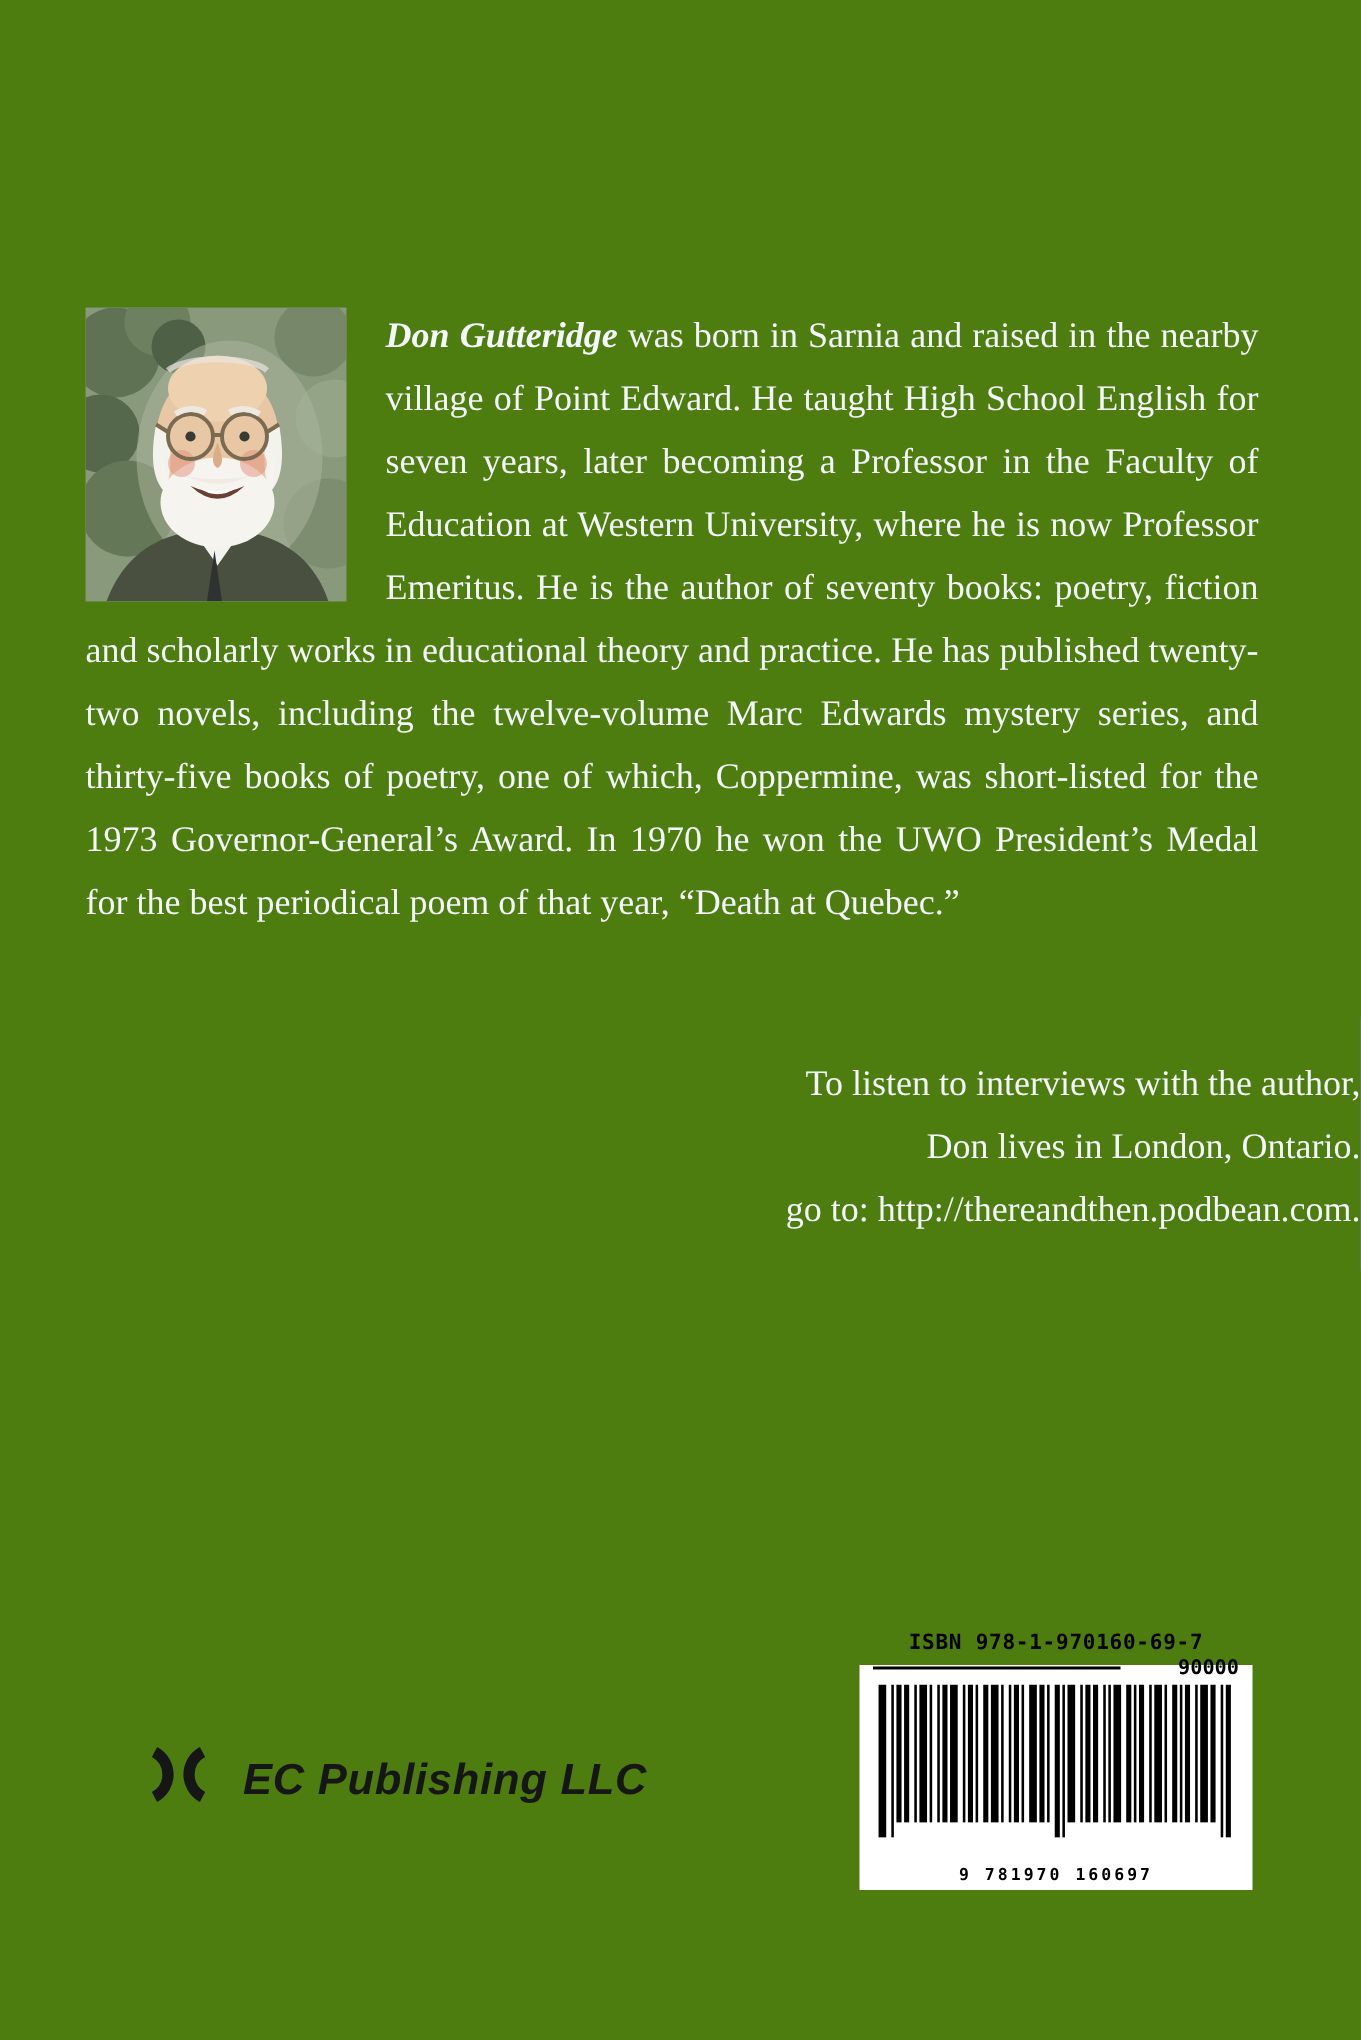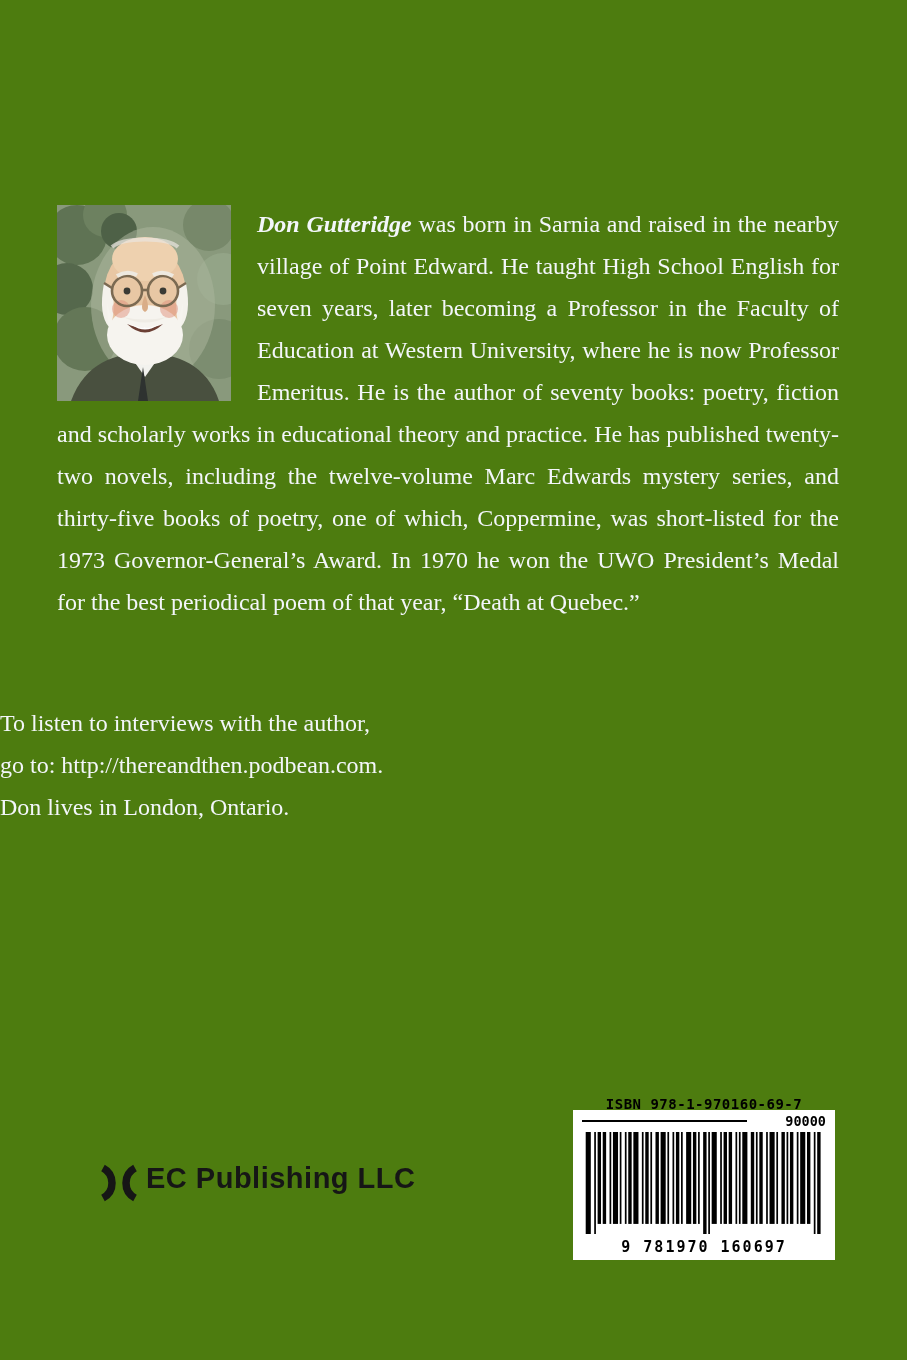--- a/index.html
+++ b/index.html
@@ -4,35 +4,35 @@
 <style>
   html,body{margin:0;padding:0;background:#6e7e9b;}
   .page{position:relative;width:907px;height:1360px;margin:0 auto;background:#8ba0c2;overflow:hidden;font-family:"Liberation Serif",serif;}
 
   .bio{position:absolute;left:57px;top:203px;width:782px;color:#f3f6fa;}
   .photo{float:left;width:174px;height:196px;margin:2px 26px 10px 0;overflow:hidden;background:#7d8f72;}
   .photo svg{display:block;}
   .bio-text{margin:0;font-size:24px;line-height:42px;text-align:justify;}
   .author-name{font-weight:bold;font-style:italic;}
 
-  .center-block{position:absolute;left:0;top:702px;width:100%;text-align:left;color:#f3f6fa;font-size:24px;line-height:42px;}
+  .center-block{position:absolute;left:0;top:702px;width:100%;text-align:right;color:#f3f6fa;font-size:24px;line-height:42px;}
   .center-block p{margin:0;}
 
-  .publisher{position:absolute;left:95px;top:1162px;display:flex;align-items:flex-start;gap:3px;color:#161616;}
+  .publisher{position:absolute;left:95px;top:1162px;display:flex;align-items:flex-end;gap:19px;color:#161616;font-style:italic;}
   .logo-mark svg{display:block;}
   .publisher-name{font-family:"Liberation Sans",sans-serif;font-weight:bold;font-size:29px;letter-spacing:0.5px;}
 
   .barcode-box{position:absolute;left:573px;top:1110px;width:262px;height:150px;background:#ffffff;padding:6px 9px 4px;display:flex;flex-direction:column;box-sizing:border-box;justify-content:flex-end;}
   .isbn-line{font-family:"DejaVu Sans Mono",monospace;font-weight:bold;font-size:14px;text-align:center;letter-spacing:0.5px;color:#000;white-space:nowrap;}
   .price-row{display:flex;align-items:center;margin-top:2px;height:15px;}
   .price-rule{flex:1;height:2px;background:#000;}
   .price-code{font-family:"DejaVu Sans Mono",monospace;font-weight:bold;font-size:13.5px;padding-left:6px;color:#000;margin-left:32px;}
   .bars{flex:1;margin:3px 2px 0;}
   .bars svg{width:100%;height:100%;display:block;}
-  .digits{font-family:"DejaVu Sans Mono",monospace;font-weight:bold;font-size:15px;text-align:center;letter-spacing:2px;color:#000;margin-top:4px;white-space:nowrap;}
+  .digits{font-family:"DejaVu Sans Mono",monospace;font-weight:bold;font-size:11px;text-align:center;letter-spacing:2px;color:#000;margin-top:18px;white-space:nowrap;}
 </style>
 </head>
 <body>
 
 <div class="page" style="background: #4d7c0f;">
 
   <section class="bio">
     <div class="photo">
       <svg viewBox="0 0 174 196" width="174" height="196" xmlns="http://www.w3.org/2000/svg">
         <rect width="174" height="196" fill="#89997c"></rect>
@@ -70,22 +70,22 @@
         <circle cx="106" cy="86" r="3.4" fill="#3a3a34"></circle>
         <path d="M60 71 Q70 65 80 70" stroke="#eee9e0" stroke-width="4" fill="none"></path>
         <path d="M96 70 Q106 65 116 71" stroke="#eee9e0" stroke-width="4" fill="none"></path>
       </svg>
     </div>
     <p class="bio-text"><span class="author-name">Don Gutteridge</span><span> was born in Sarnia and raised in the nearby village of Point Edward. He taught High School English for seven years, later becoming a Professor in the Faculty of Education at Western University, where he is now Professor Emeritus. He is the author of seventy books: poetry, fiction and scholarly works in educational theory and practice. He has published twenty-two novels, including the twelve-volume Marc Edwards mystery series, and thirty-five books of poetry, one of which, Coppermine, was short-listed for the 1973 Governor-General’s Award. In 1970 he won the UWO President’s Medal for the best periodical poem of that year, “Death at Quebec.”</span></p>
   </section>
 
   <section class="center-block">
     <p>To listen to interviews with the author,</p>
+    <p>Don lives in London, Ontario.</p>
     <p>go to: http://thereandthen.podbean.com.</p>
-    <p>Don lives in London, Ontario.</p>
   </section>
 
   <div class="publisher">
     <span class="logo-mark">
       <svg width="48" height="42" viewBox="0 0 48 42" xmlns="http://www.w3.org/2000/svg">
         <path d="M8 6 A17 17 0 0 1 8 36" fill="none" stroke="#161616" stroke-width="7.5"></path>
         <path d="M40 6 A17 17 0 0 0 40 36" fill="none" stroke="#161616" stroke-width="7.5"></path>
       </svg>
     </span>
     <span class="publisher-name">EC Publishing LLC</span>

